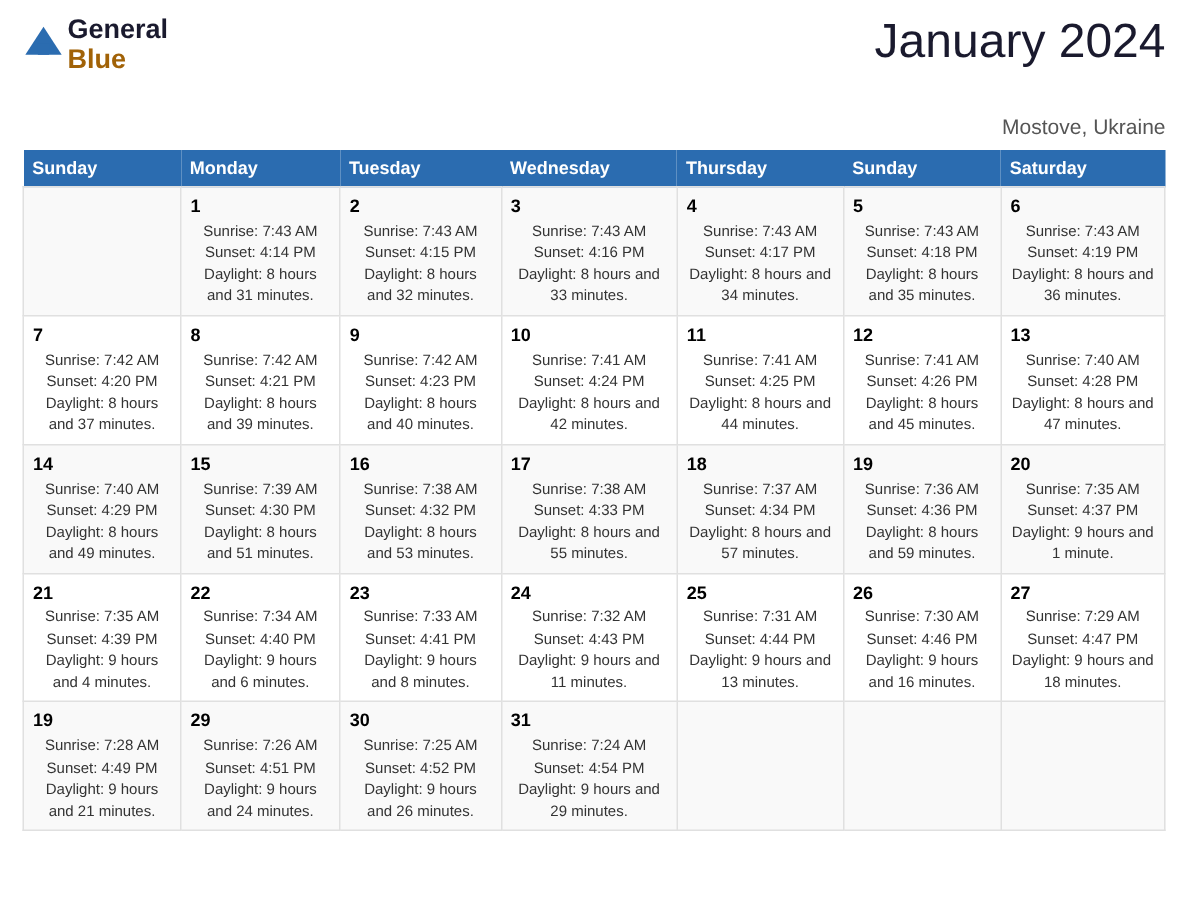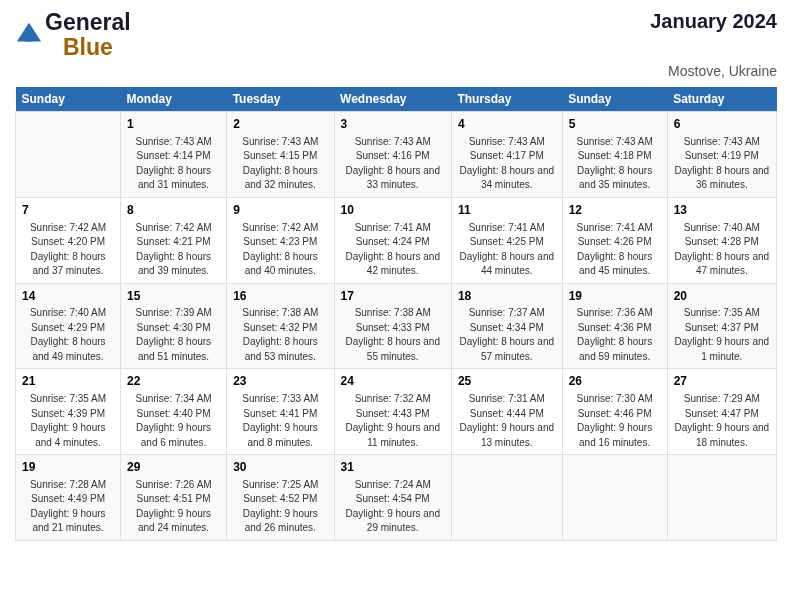--- a/index.html
+++ b/index.html
@@ -18,37 +18,36 @@
       display: flex;
       justify-content: space-between;
       align-items: flex-start;
       margin-bottom: 8px;
     }
     .logo {
       display: flex;
       align-items: center;
     }
     .logo-text {
-      font-size: 23px;
+      font-size: 18px;
       font-weight: bold;
       color: #1a1a2e;
       line-height: 1.1;
-      text-align: center;
     }
     .logo-icon {
       width: 28px;
       height: 28px;
       margin-right: 2px;
     }
     .title-block {
       text-align: right;
     }
     .main-title {
-      font-size: 20px;
-      font-weight: 700;
+      font-size: 32px;
+      font-weight: 400;
       color: #1a1a2e;
       line-height: 1.1;
     }
     .subtitle {
       font-size: 14px;
       color: #555;
       margin-top: 31px;
     }
     table {
       width: 100%;

